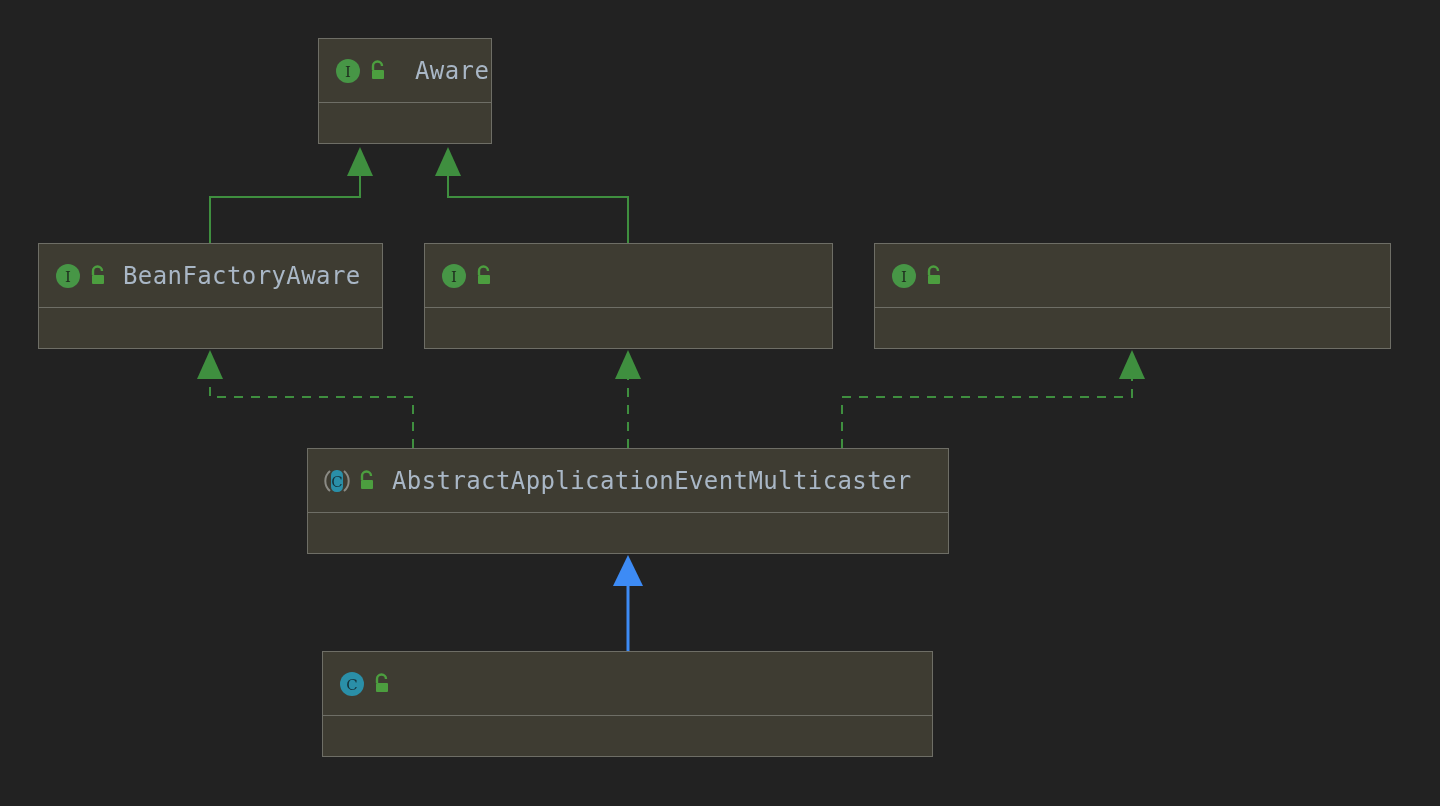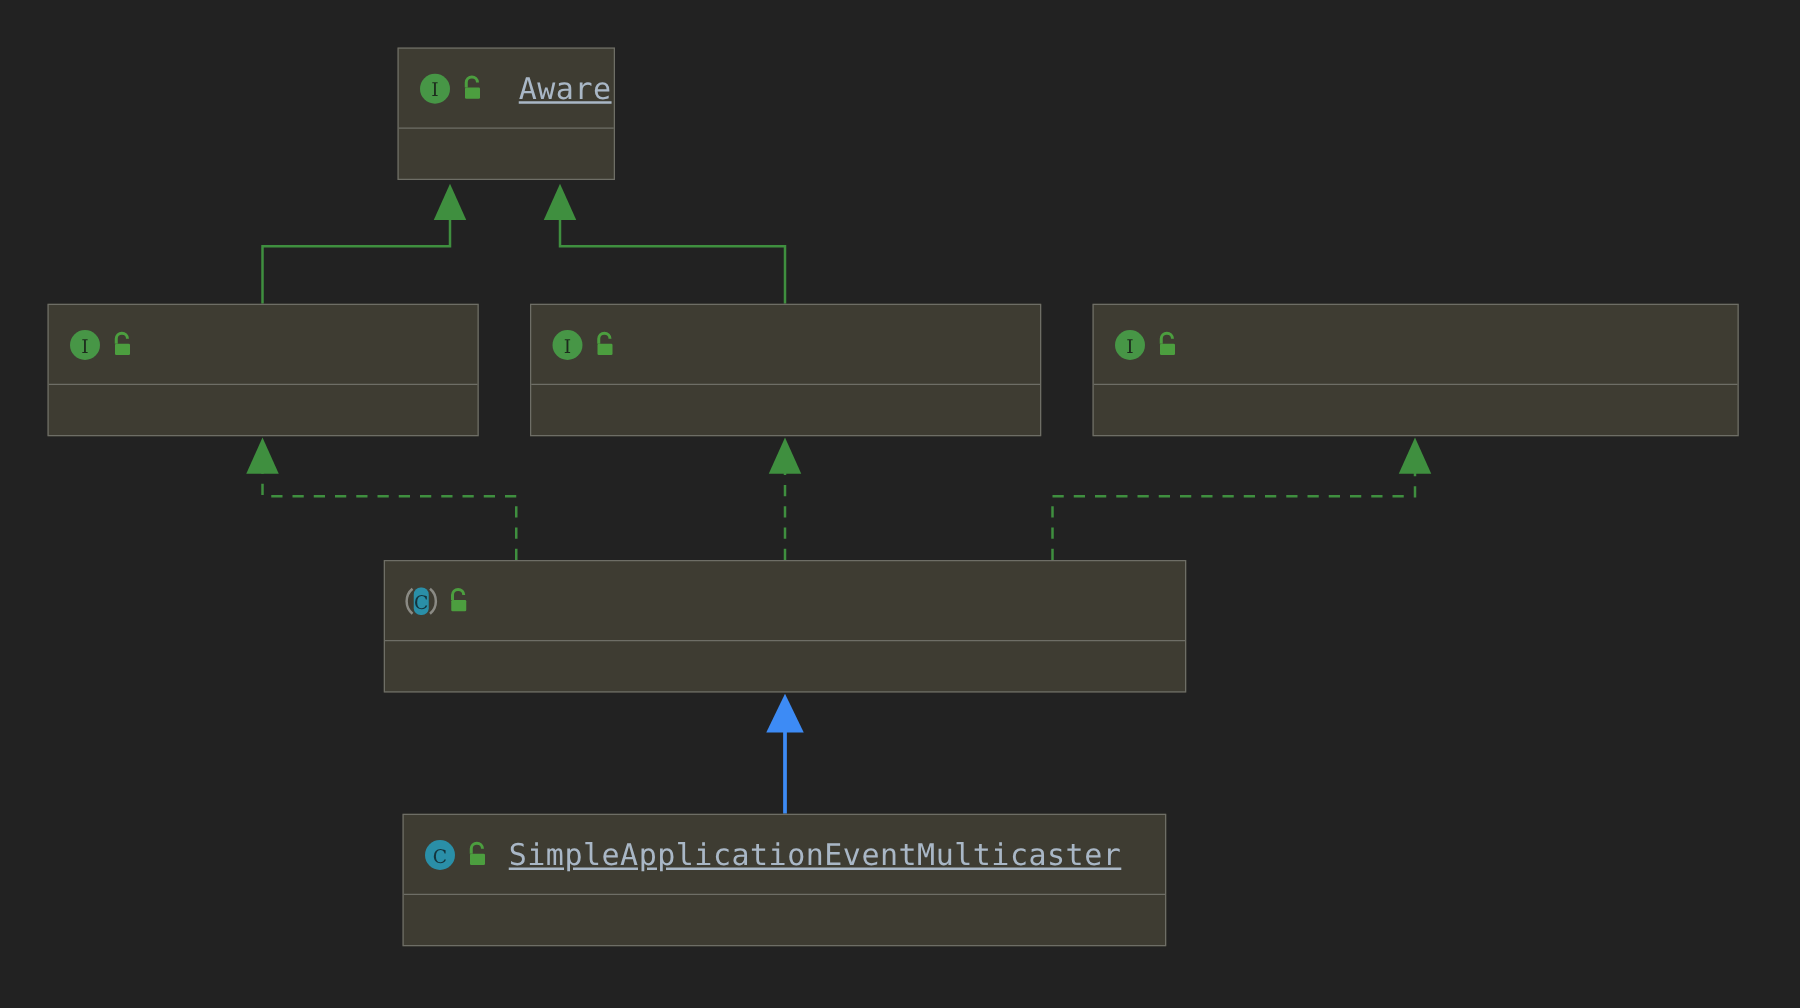--- a/index.html
+++ b/index.html
@@ -42,21 +42,20 @@
   }
   .node-body {
     flex: 1 1 auto;
   }
   .node-title {
     color: #a9b7c6;
     font-family: "DejaVu Sans Mono", "Liberation Mono", monospace;
     font-size: 24px;
     letter-spacing: 0.4px;
     white-space: nowrap;
-    text-decoration: underline;
   }
   .icon-kind {
     flex: 0 0 auto;
     width: 30px;
     height: 30px;
     margin-right: 4px;
     display: block;
   }
   .icon-lock {
     flex: 0 0 auto;
@@ -123,20 +122,21 @@
   <div class="uml-node" style="left:38px; top:243px; width:345px; height:106px;">
     <div class="node-header">
       <svg class="icon-kind" viewBox="0 0 30 30">
         <circle cx="15" cy="15" r="12" fill="#479646"></circle>
         <text x="15" y="21" text-anchor="middle" font-size="15" font-family="DejaVu Serif, Liberation Serif, serif" fill="#1d2b1d">I</text>
       </svg>
       <svg class="icon-lock" viewBox="0 0 22 24">
         <path d="M6 11 L6 7 A4.5 4.5 0 0 1 15 7" fill="none" stroke="#4c9e3f" stroke-width="2.4"></path>
         <rect x="5" y="11" width="12" height="9" rx="1" fill="#4c9e3f"></rect>
       </svg>
+      <span class="node-title">BeanFactoryAware</span>
     </div>
     <div class="node-body"></div>
   </div>
 
   <div class="uml-node" style="left:424px; top:243px; width:409px; height:106px;">
     <div class="node-header">
       <svg class="icon-kind" viewBox="0 0 30 30">
         <circle cx="15" cy="15" r="12" fill="#479646"></circle>
         <text x="15" y="21" text-anchor="middle" font-size="15" font-family="DejaVu Serif, Liberation Serif, serif" fill="#1d2b1d">I</text>
       </svg>
@@ -167,32 +167,32 @@
       <svg class="icon-kind" viewBox="0 0 30 30">
         <path d="M8 5 A13 13 0 0 0 8 25" fill="none" stroke="#8a8a84" stroke-width="2"></path>
         <path d="M22 5 A13 13 0 0 1 22 25" fill="none" stroke="#8a8a84" stroke-width="2"></path>
         <rect x="9" y="4" width="12" height="22" rx="5.5" fill="#2a8fa8"></rect>
         <text x="15" y="21" text-anchor="middle" font-size="15" font-family="DejaVu Serif, Liberation Serif, serif" fill="#14343d">C</text>
       </svg>
       <svg class="icon-lock" viewBox="0 0 22 24">
         <path d="M6 11 L6 7 A4.5 4.5 0 0 1 15 7" fill="none" stroke="#4c9e3f" stroke-width="2.4"></path>
         <rect x="5" y="11" width="12" height="9" rx="1" fill="#4c9e3f"></rect>
       </svg>
+      <span class="node-title">AbstractApplicationEventMulticaster</span>
     </div>
     <div class="node-body"></div>
   </div>
 
   <div class="uml-node" style="left:322px; top:651px; width:611px; height:106px;">
     <div class="node-header">
       <svg class="icon-kind" viewBox="0 0 30 30">
         <circle cx="15" cy="15" r="12" fill="#2a8fa8"></circle>
         <text x="15" y="21" text-anchor="middle" font-size="15" font-family="DejaVu Serif, Liberation Serif, serif" fill="#14343d">C</text>
       </svg>
       <svg class="icon-lock" viewBox="0 0 22 24">
         <path d="M6 11 L6 7 A4.5 4.5 0 0 1 15 7" fill="none" stroke="#4c9e3f" stroke-width="2.4"></path>
         <rect x="5" y="11" width="12" height="9" rx="1" fill="#4c9e3f"></rect>
       </svg>
-      <span class="node-title">SimpleApplicationEventMulticaster</span>
     </div>
     <div class="node-body"></div>
   </div>
 
 </div>
 
 </body></html>

